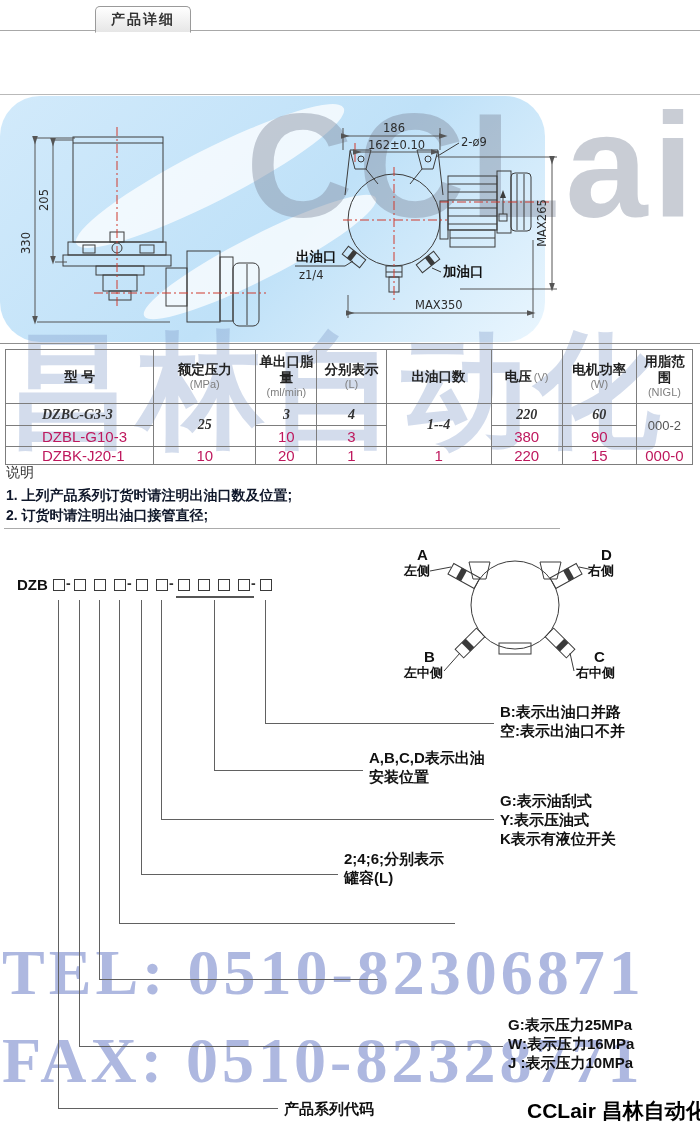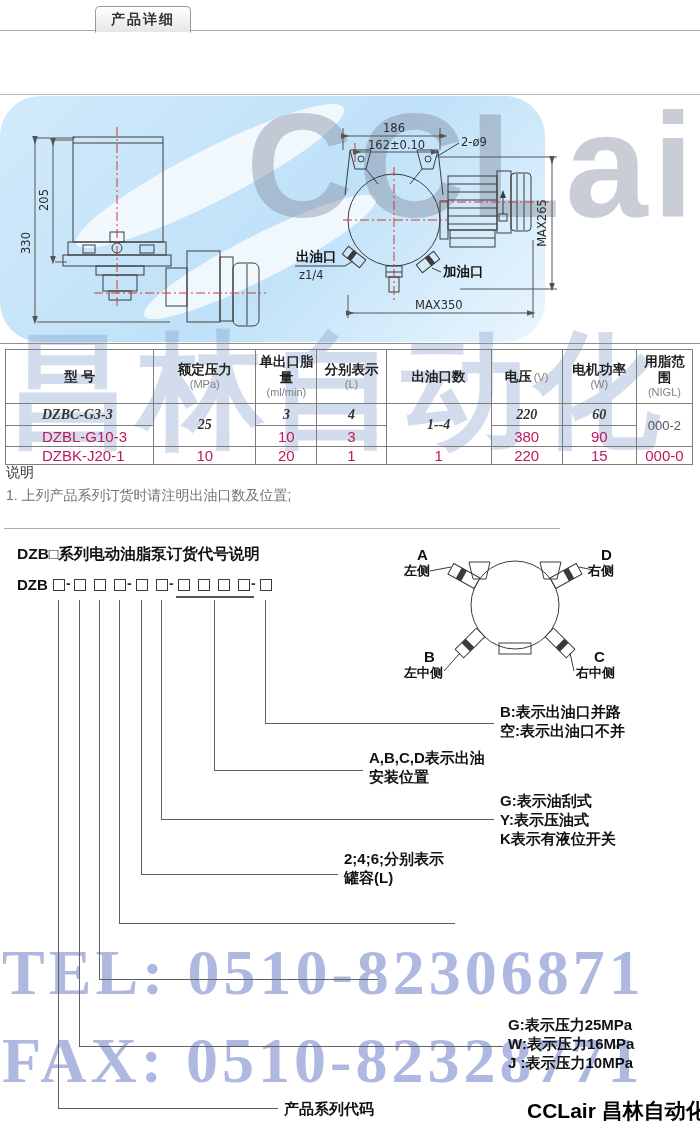--- a/index.html
+++ b/index.html
@@ -47,21 +47,21 @@
   .spec th{font-size:13.5px;font-weight:bold;color:#222;line-height:16px;}
   .hu{display:block;font-size:11px;color:#7f7f7f;font-weight:normal;line-height:13px;}
   .hu.inline{display:inline;margin-left:2px;}
   .spec td{font-size:15px;color:#be185d;}
   .r1 td{font-family:"Liberation Serif",serif;font-style:italic;font-weight:bold;font-size:14px;color:#333;}
   .spec td.norm{font-family:"Liberation Sans",sans-serif;font-style:normal;font-weight:normal;font-size:13px;color:#555;}
   .spec .model{text-align:left;padding-left:36px;}
 
   
   .nt{position:absolute;left:6px;font-size:14px;color:#333;z-index:1;}
-  .ni{font-weight:normal;color:#737373;}
+  .ni{font-weight:bold;color:#0f172a;}
 
   
   .ord-title{position:absolute;left:17px;top:544px;font-size:15.5px;font-weight:bold;color:#111;z-index:1;}
   .code-prefix{position:absolute;left:17px;top:576px;font-size:15px;font-weight:bold;color:#111;z-index:1;}
   .box{position:absolute;top:579px;width:12px;height:12px;border:1.5px solid #3a3a3a;box-sizing:border-box;z-index:1;background:transparent;}
   .dash{position:absolute;top:575px;font-size:14px;font-weight:bold;color:#333;z-index:1;}
   .uline{position:absolute;left:176px;top:596px;width:78px;height:2px;background:#555;z-index:1;}
   .vl{position:absolute;width:1px;background:#616161;top:600px;z-index:1;}
   .hl{position:absolute;height:1px;background:#616161;z-index:1;}
   .ann{position:absolute;white-space:pre-line;font-size:15px;line-height:19px;font-weight:bold;color:#111;z-index:2;}
@@ -256,23 +256,23 @@
       <td>1</td>
       <td>220</td>
       <td>15</td>
       <td>000-0</td>
     </tr>
   </tbody>
     </table>
 
   <div class="nt" style="top:464px">说明</div>
   <div class="nt ni" style="top:487px">1. 上列产品系列订货时请注明出油口数及位置;</div>
+  <div class="nt ni" style="top:507px">2. 订货时请注明出油口接管直径;</div>
   <div class="div3"></div>
 
-  <div class="ord-title">DZB□系列电动油脂泵订货代号说明</div>
   <div class="code-prefix">DZB</div>
 
   <div class="box" style="left:53px"></div>
   <span class="dash" style="left:66px">-</span>
   <div class="box" style="left:74px"></div>
   <div class="box" style="left:94px"></div>
   <div class="box" style="left:114px"></div>
   <span class="dash" style="left:127px">-</span>
   <div class="box" style="left:136px"></div>
   <div class="box" style="left:156px"></div>

